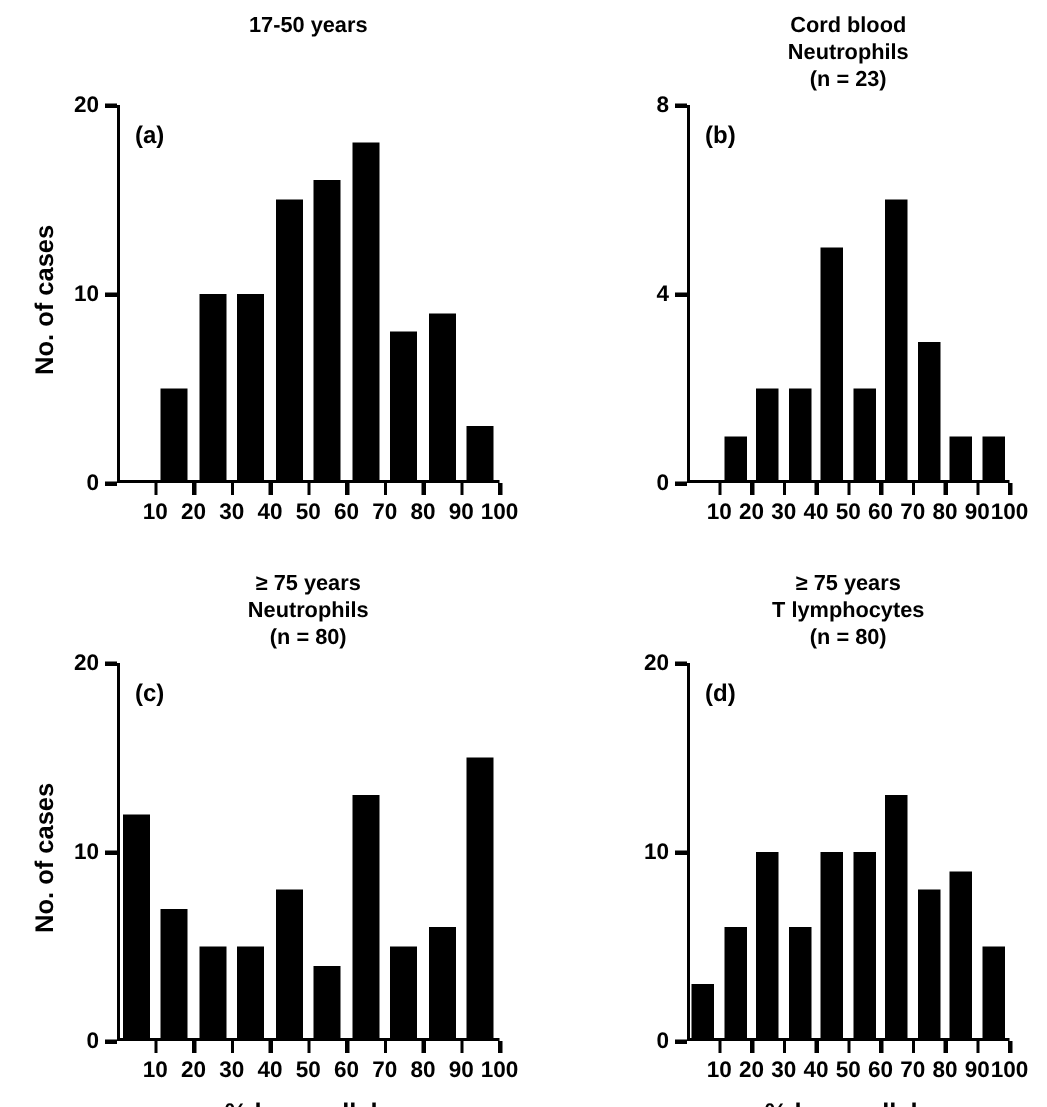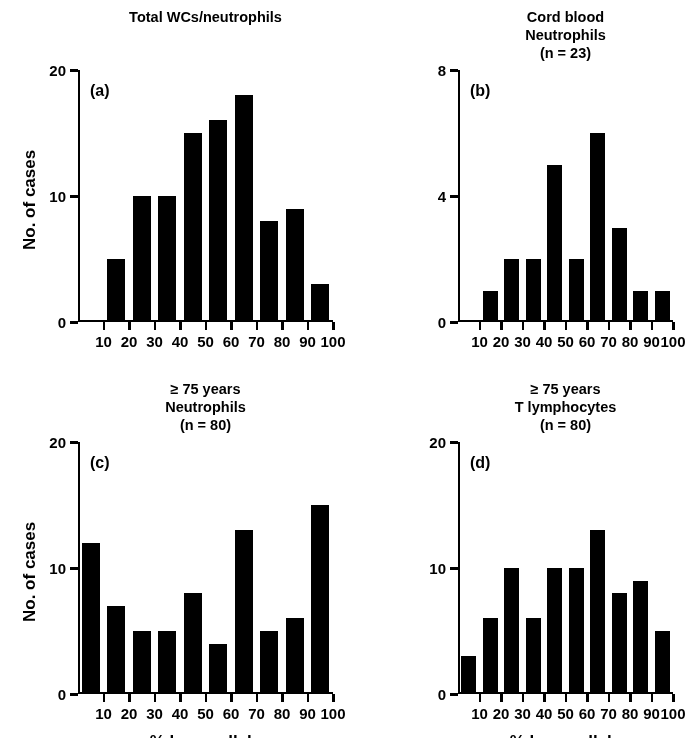--- a/index.html
+++ b/index.html
@@ -83,21 +83,21 @@
     font-size: 17px;
     font-weight: bold;
     text-align: center;
     white-space: pre;
   }
 </style>
 </head>
 <body>
 
 <div id="root">
-    <div class="panel panel-title" style="left: 48px; top: 8px; width: 315px;"><div>Total WCs/neutrophils</div></div>
+    <div class="panel panel-title" style="left: 48px; top: 8px; width: 315px;"><div>17-50 years</div></div>
     <div class="axes" style="left: 78px; top: 70px; width: 255px; height: 252px;"></div>
     <div class="panel" style="left: 78px; top: 70px; width: 255px; height: 252px;">
       <div class="bar" style="left: 29.07px; width: 18.36px; height: 63px;"></div>
       <div class="bar" style="left: 54.57px; width: 18.36px; height: 126px;"></div>
       <div class="bar" style="left: 80.07px; width: 18.36px; height: 126px;"></div>
       <div class="bar" style="left: 105.57px; width: 18.36px; height: 189px;"></div>
       <div class="bar" style="left: 131.07px; width: 18.36px; height: 201.6px;"></div>
       <div class="bar" style="left: 156.57px; width: 18.36px; height: 226.8px;"></div>
       <div class="bar" style="left: 182.07px; width: 18.36px; height: 100.8px;"></div>
       <div class="bar" style="left: 207.57px; width: 18.36px; height: 113.4px;"></div>

